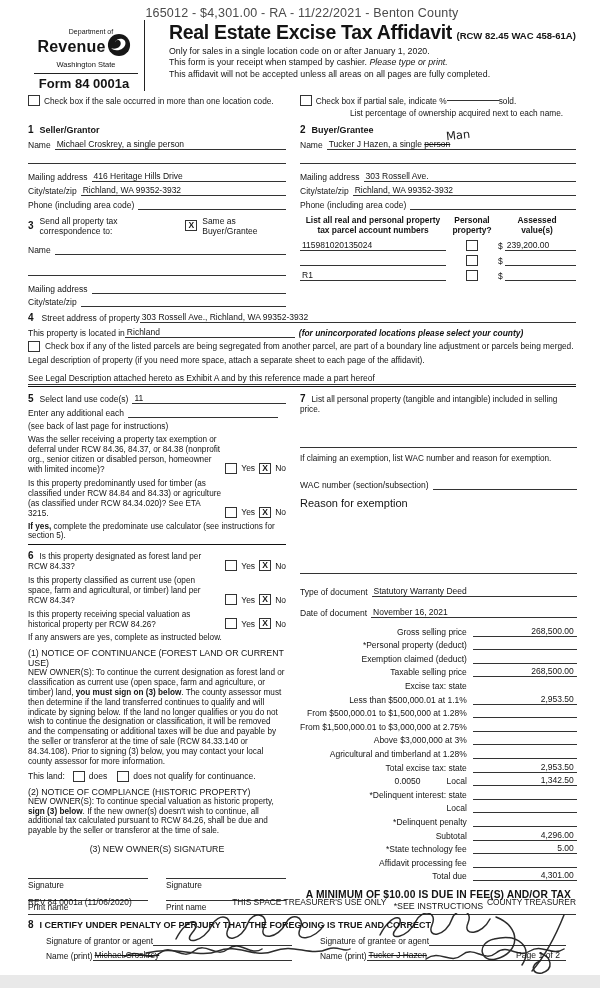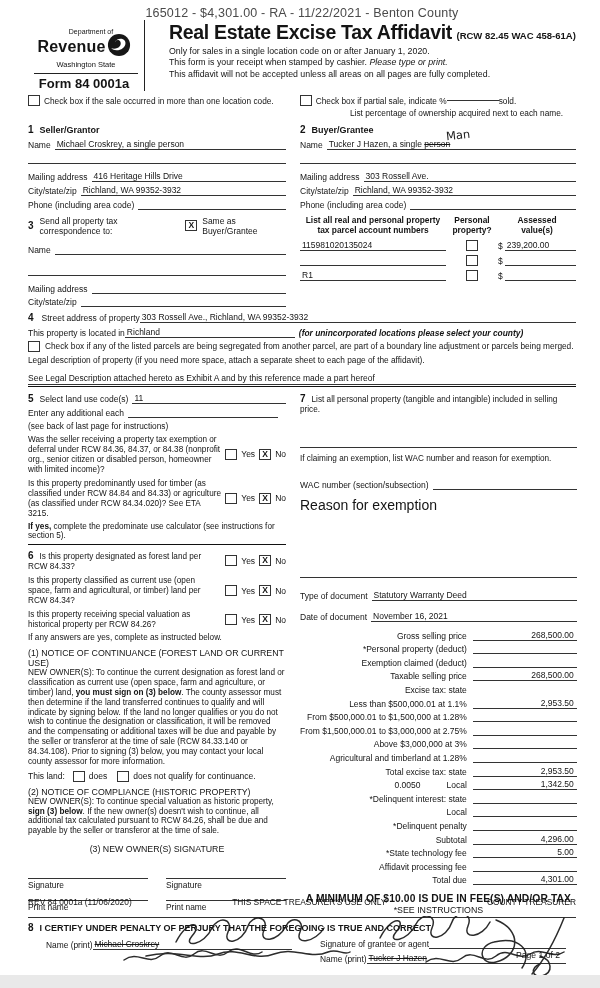--- a/index.html
+++ b/index.html
@@ -43,21 +43,21 @@
   .prow{display:flex;align-items:flex-end;font-size:8.5px;margin-top:4px}
   .prow .pparcel{flex:1;border-bottom:1px solid #333;padding:0 2px;min-height:11px}
   .prow .pchk{width:52px;text-align:center}
   .prow .pval{width:78px;display:flex;align-items:flex-end}
   .pval .uv{margin-left:2px}
   
   .s4row{display:flex;align-items:flex-end;font-size:8.5px;margin-top:3.5px}
   .legal-line{border-bottom:1px solid #333;font-size:8.5px;margin-top:8px;padding-bottom:1px}
   .thick{border-bottom:1.6px solid #111;margin-top:1px}
   
-  .q{display:flex;margin-top:4px}
+  .q{display:flex;align-items:flex-end;margin-top:4px}
   .qtext{flex:1;font-size:8.2px;line-height:1.22}
   .yn{display:flex;align-items:center;gap:4px;font-size:8.5px;white-space:nowrap;margin-left:4px;padding-bottom:1px}
   .small-p{font-size:8.2px;line-height:1.2;margin-top:3px}
   .ntitle{font-size:8.8px;font-weight:normal;margin-top:5px}
   .center{text-align:center}
   .sigline{display:flex;gap:18px;margin-top:14px;font-size:8.4px}
   .sigline > div{flex:1;border-top:1px solid #333;padding-top:1px}
   
   .tax-row{display:flex;align-items:flex-end;margin-top:2.6px;font-size:8.5px}
   .tax-label{flex:1;text-align:right;padding-right:6px;white-space:nowrap}
@@ -327,21 +327,21 @@
     </div>
 
     <div class="rcol">
       <div class="small-p" style="margin-top:6px"><span class="snum">7</span><span>List all personal property (tangible and intangible) included in selling price.</span></div>
       <div class="blank" style="margin-top:22px"></div>
       <div class="small-p" style="margin-top:6px">If claiming an exemption, list WAC number and reason for exemption.</div>
       <div class="frow" style="margin-top:16px">
           <span class="lab">WAC number (section/subsection)</span>
           <span class="uv"></span>
         </div>
-      <div style="font-size:14px;margin-top:7px">Reason for exemption</div>
+      <div style="font-size:11px;margin-top:7px">Reason for exemption</div>
       <div class="blank" style="margin-top:54px"></div>
       <div class="frow" style="margin-top:12px">
           <span class="lab">Type of document</span>
           <span class="uv">Statutory Warranty Deed</span>
         </div>
       <div class="frow" style="margin-top:10px">
           <span class="lab">Date of document</span>
           <span class="uv">November 16, 2021</span>
         </div>
       <div id="tax-table" style="margin-top:8px">
@@ -426,20 +426,24 @@
       <div class="seeinstr">*SEE INSTRUCTIONS</div>
     </div>
   </div>
 
   <hr class="thin" style="margin-top:2px">
 
   <div class="s8">
     <div class="s8head"><span class="snum">8</span><span>I CERTIFY UNDER PENALTY OF PERJURY THAT THE FOREGOING IS TRUE AND CORRECT</span></div>
     <div class="s8cols">
       <div class="s8col">
+        <div class="s8row">
+            <span class="lab">Signature of grantor or agent</span>
+            <span class="uv"></span>
+          </div>
         <div class="s8row">
             <span class="lab">Name (print)</span>
             <span class="uv"><span class="struck">Michael Croskrey</span></span>
           </div>
 
       </div>
       <div class="s8col">
         <div class="s8row">
             <span class="lab">Signature of grantee or agent</span>
             <span class="uv"></span>

